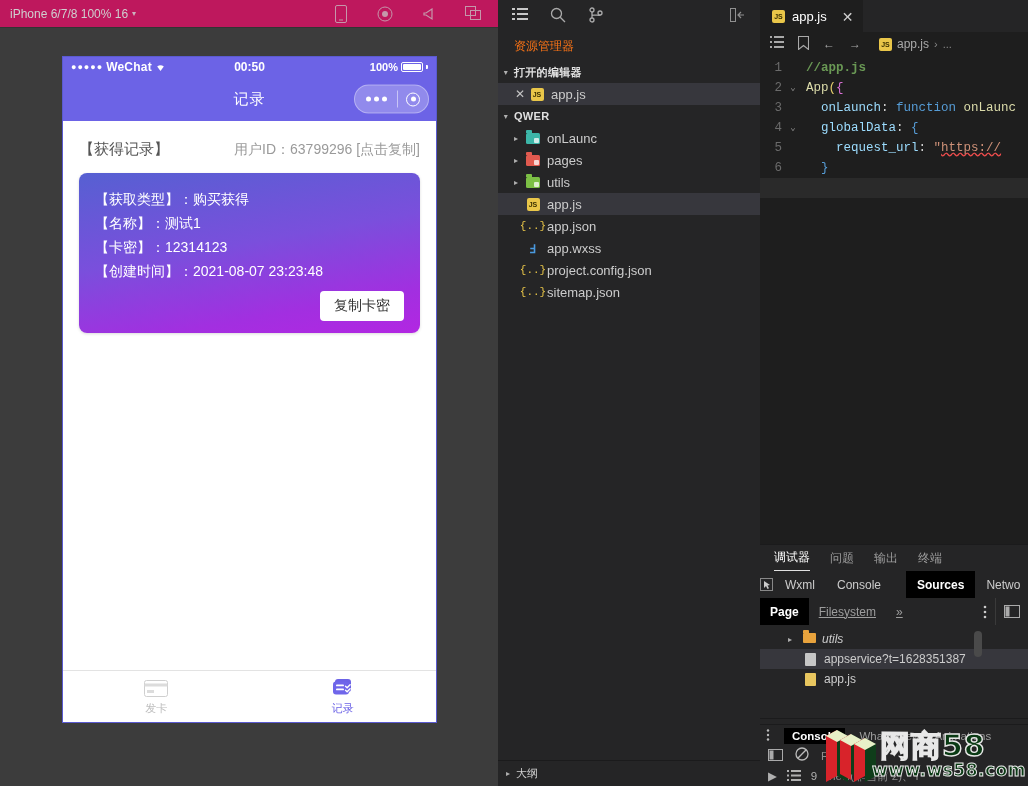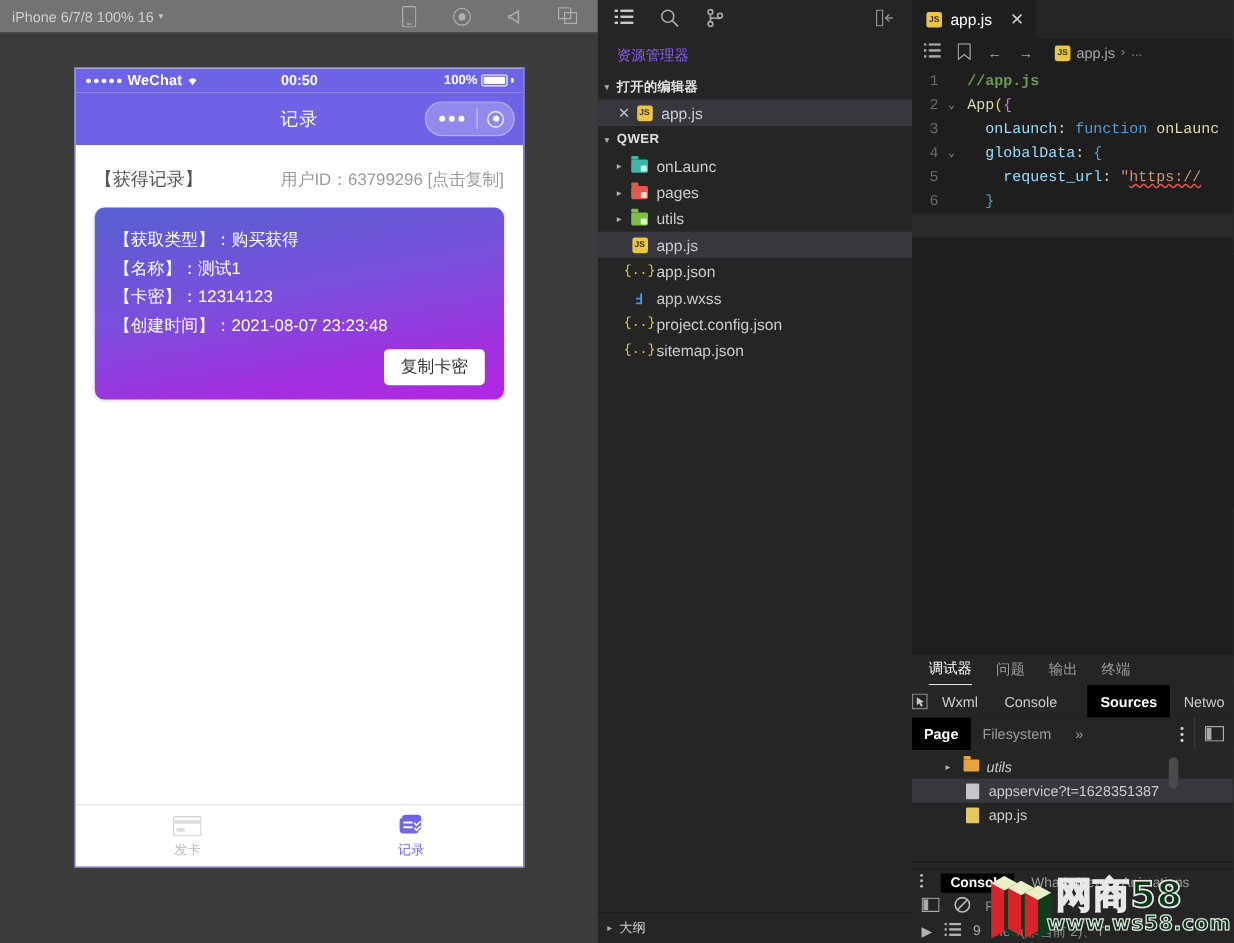--- a/index.html
+++ b/index.html
@@ -7,21 +7,21 @@
     width: 1028px; height: 786px;
     background: #3c3c3c;
     font-family: "Liberation Sans", "DejaVu Sans", sans-serif;
     overflow: hidden;
   }
   #app { position: relative; width: 1028px; height: 786px; display: flex; }
 
   
   .sim-pane { width: 498px; height: 786px; background: #3c3c3c; position: relative; flex: 0 0 498px; }
   .sim-toolbar {
-    height: 28px; background: #737373; display: flex; align-items: center;
+    height: 28px; background: #be185d; display: flex; align-items: center;
     padding: 0 10px; color: #c8c8c8; font-size: 12px; border-bottom: 1px solid #333;
   }
   .sim-device-sel { display: flex; align-items: center; gap: 4px; cursor: default; color: #cfcfcf; }
   .sim-caret { font-size: 8px; opacity: .85; }
   .sim-tools { margin-left: auto; display: flex; align-items: center; gap: 26px; padding-right: 6px; }
   .ticon { width: 18px; height: 18px; display: flex; align-items: center; justify-content: center; opacity: .72; }
   .ticon svg { display: block; }
 
   .phone {
     position: absolute; left: 62px; top: 56px; width: 375px; height: 667px;
@@ -88,21 +88,21 @@
   .tab.inactive .tlabel { color: #bdbdbd; }
   .tab.active .tlabel { color: #6c63e6; }
   .tab-ico { width: 26px; height: 22px; display:flex; align-items:center; justify-content:center;}
 
   
   .explorer { width: 262px; flex: 0 0 262px; background: #252526; display: flex; flex-direction: column; height: 786px; color: #ccc; }
   .ex-topbar { height: 30px; display: flex; align-items: center; gap: 22px; padding: 0 14px; }
   .ex-topbar .eicon { opacity: .82; display:flex; }
   .ex-topbar .eicon.active { opacity: 1; }
   .ex-topbar .spacer { margin-left: auto; }
-  .ex-title { padding: 8px 16px 6px 16px; font-size: 12px; color: #8b5cf6; }
+  .ex-title { padding: 8px 16px 6px 16px; font-size: 12px; color: #f97316; }
   .ex-tree { flex: 1; overflow: hidden; font-size: 13px; }
   .ex-row { height: 22px; display: flex; align-items: center; padding-right: 8px; cursor: pointer; white-space: nowrap; color: #ccc; }
   .ex-row.section { font-size: 11px; font-weight: bold; text-transform: uppercase; letter-spacing: .3px; color: #e0e0e0; }
   .ex-row.selected { background: #37373d; }
   .ex-row .arrow { width: 16px; text-align: center; font-size: 8px; color: #b0b0b0; flex: 0 0 16px; }
   .ex-row .ficon { width: 18px; flex: 0 0 18px; display: flex; align-items: center; justify-content: center; margin-right: 5px; }
   .ex-row .close-x { width: 16px; flex: 0 0 16px; text-align:center; font-size: 12px; color: #c5c5c5; }
   .ex-bottom { height: 26px; border-top: 1px solid #1b1b1c; display: flex; align-items: center; font-size: 11px; color: #cfcfcf; padding: 0 8px; background:#252526; }
   .ex-bottom .arrow { font-size: 8px; margin-right: 6px; color:#b0b0b0; }
 
@@ -147,21 +147,21 @@
   .dbg-tabs { height: 26px; display: flex; align-items: center; gap: 20px; padding: 0 14px; font-size: 12px; color: #9d9d9d; }
   .dbg-tabs .dt { height: 26px; display: flex; align-items: center; cursor: pointer; }
   .dbg-tabs .dt.active { color: #fff; border-bottom: 1px solid #e0e0e0; }
   .dev-tabs { height: 27px; background: #252526; display: flex; align-items: stretch; font-size: 12px; color: #ccc; }
   .dev-tabs .pick { width: 30px; display:flex; align-items:center; justify-content:center; }
   .dev-tabs .dv { padding: 0 11px; display: flex; align-items: center; cursor: pointer; }
   .dev-tabs .dv.active { background: #000; color: #fff; font-weight: bold; margin-left: 14px; }
   .src-bar { height: 27px; display: flex; align-items: stretch; font-size: 12px; color: #ccc; background:#252526; }
   .src-bar .sb { padding: 0 10px; display: flex; align-items: center; cursor: pointer; }
   .src-bar .sb.active { background: #000; color: #fff; font-weight: bold; }
-  .src-bar .sb.dim { color: #9d9d9d; }
+  .src-bar .sb.dim { color: #9d9d9d; text-decoration: underline; }
   .src-bar .kebab { margin-left: auto; display:flex; align-items:center; padding: 0 8px; letter-spacing:0; }
   .src-bar .panebtn { display:flex; align-items:center; padding: 0 8px; border-left:1px solid #3a3a3a;}
   .src-tree { flex: 1; font-size: 12px; padding-top: 4px; overflow: hidden; position: relative; }
   .st-row { height: 20px; display: flex; align-items: center; padding-left: 28px; gap: 6px; color: #ccc; cursor: pointer; }
   .st-row.sel { background: #37373d; }
   .st-row .car { font-size: 8px; color: #b0b0b0; width: 9px; }
   .st-row .fi { width: 13px; height: 13px; display:flex;}
   .st-row i.lab { font-style: italic; }
   .folder-ico { width: 13px; height: 10px; background: #e8a33d; border-radius: 1px; position: relative; }
   .folder-ico::before { content:""; position:absolute; top:-2.5px; left:0; width:6px; height:2.5px; background:#e8a33d; border-radius:1px 1px 0 0;}

